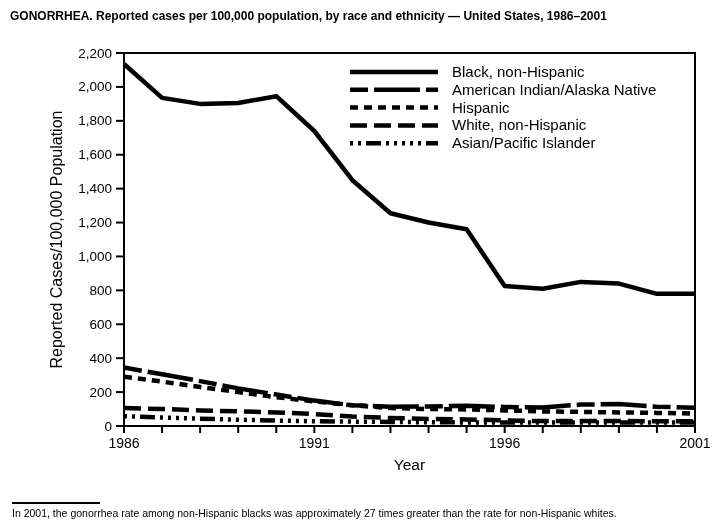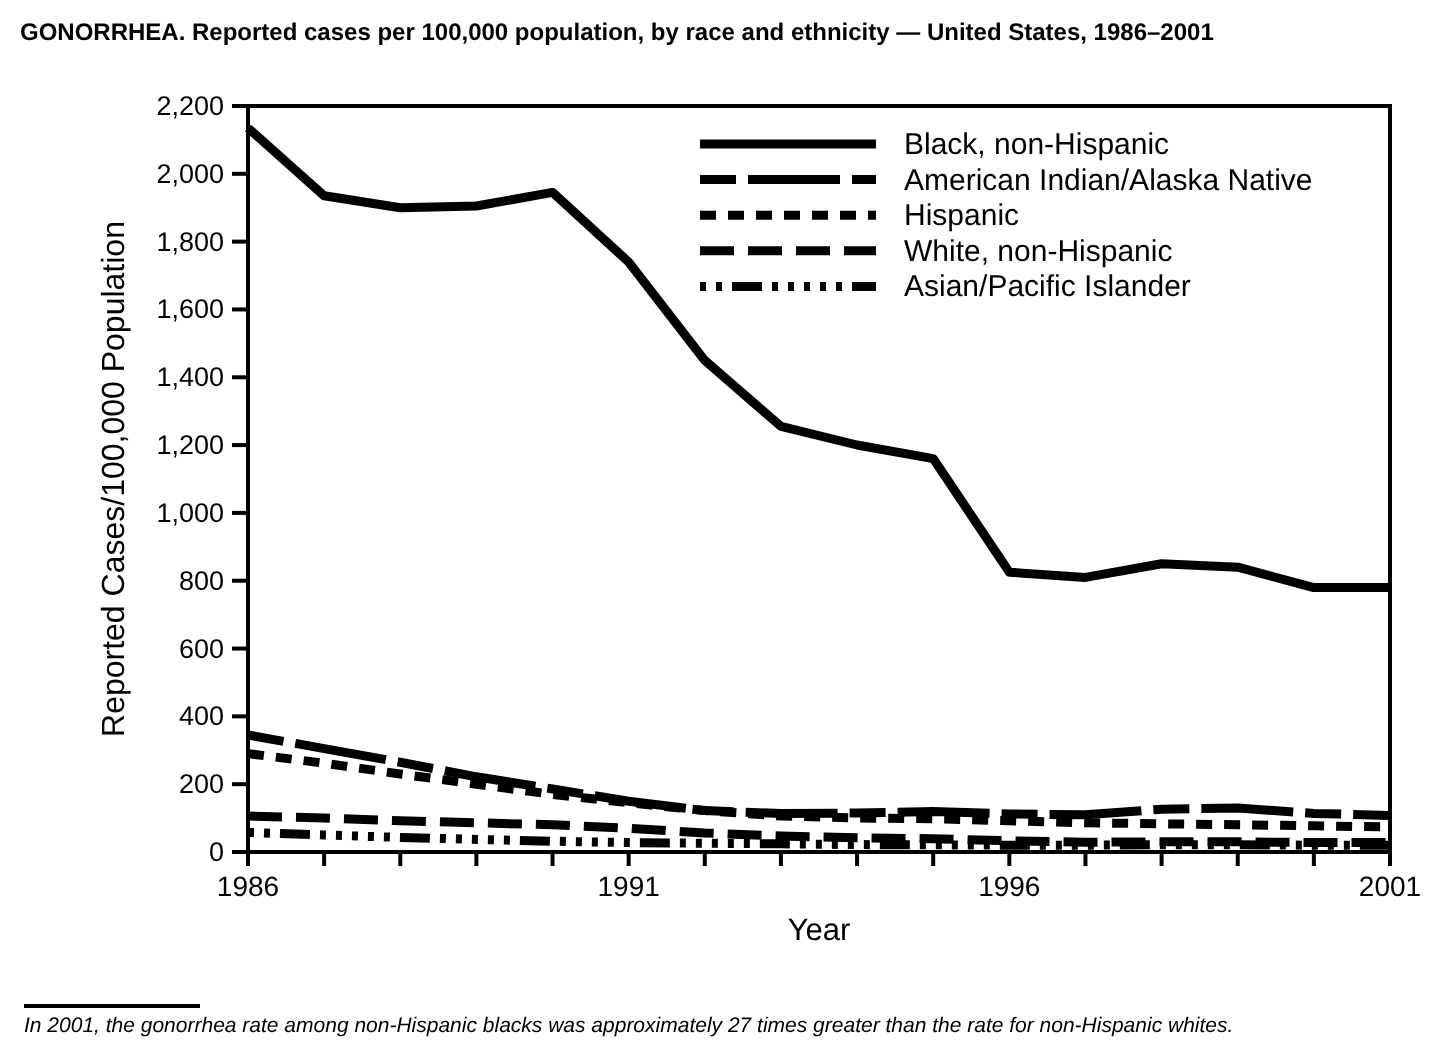--- a/index.html
+++ b/index.html
@@ -16,21 +16,21 @@
     font-size:12px;font-weight:bold;letter-spacing:0px;
     color:#000;
   }
   #chart-svg{position:absolute;left:0;top:0;}
   #footnote-rule{
     position:absolute;left:12px;top:502px;width:88px;height:0;
     border-top:2px solid #000;
   }
   #footnote{
     position:absolute;left:12px;top:507px;width:700px;
-    font-size:10.5px;color:#000;font-style:italic;
+    font-size:10.5px;color:#000;
   }
 </style>
 </head>
 <body>
 
 <div id="page">
   <div id="chart-title">GONORRHEA. Reported cases per 100,000 population, by race and ethnicity — United States, 1986–2001</div>
   <svg id="chart-svg" width="719" height="500" viewBox="0 0 719 500" xmlns="http://www.w3.org/2000/svg">
       <rect x="124" y="53" width="571" height="373" fill="none" stroke="#000" stroke-width="2"></rect>
       <line x1="116" y1="426" x2="124" y2="426" stroke="#000" stroke-width="2"></line>

